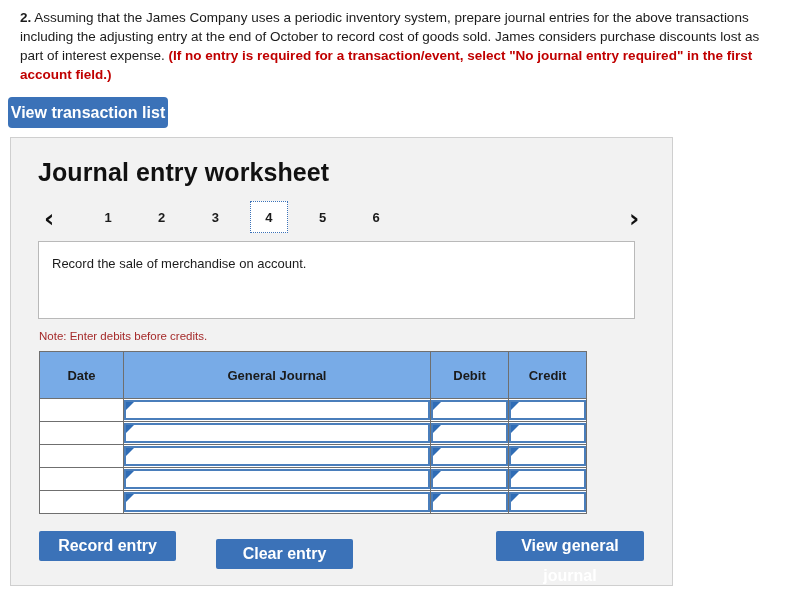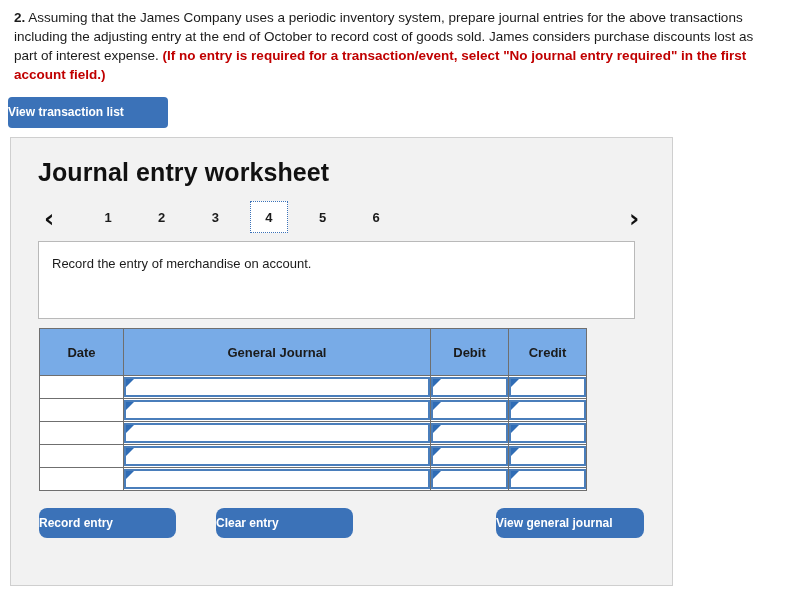--- a/index.html
+++ b/index.html
@@ -11,42 +11,43 @@
     height: 616px;
     background: #ffffff;
     font-family: "Liberation Sans", sans-serif;
     font-size: 13px;
     color: #222222;
     overflow: hidden;
   }
 
   
   .question {
-    padding: 8px 12px 0 14px;
+    padding: 8px 12px 0 20px;
     font-size: 13.5px;
     line-height: 19px;
     color: #1b1b1b;
     width: 774px;
     box-sizing: border-box;
   }
   .q-num {
     font-weight: bold;
   }
   .q-red {
     color: #c00000;
     font-weight: bold;
   }
 
   
   .btn {
     display: inline-block;
     background: #3b72b8;
     color: #ffffff;
     font-weight: bold;
-    font-size: 12px;
+    font-size: 16px;
+    text-align: center;
     border: none;
     cursor: pointer;
     font-family: "Liberation Sans", sans-serif;
   }
   .btn-toplist {
     margin: 13px 0 0 8px;
     width: 160px;
     height: 31px;
     line-height: 31px;
     border-radius: 4px;
@@ -195,24 +196,24 @@
   
   .btn-row {
     position: relative;
     margin-top: 17px;
     height: 32px;
   }
   .btn-bottom {
     position: absolute;
     height: 30px;
     line-height: 30px;
-    border-radius: 8px;
+    border-radius: 2px;
   }
   .btn-record  { left: 28px;  width: 137px; }
-  .btn-clear   { left: 205px; width: 137px; }
+  .btn-clear   { left: 205px; width: 137px; margin-top: 8px; }
   .btn-viewgj  { left: 485px; width: 148px; }
 </style>
 </head>
 <body>
 
 <div class="question">
   <span class="q-num">2.</span>
   <span>Assuming that the James Company uses a periodic inventory system, prepare journal entries for the above transactions including the adjusting entry at the end of October to record cost of goods sold. James considers purchase discounts lost as part of interest expense.</span>
   <span class="q-red">(If no entry is required for a transaction/event, select "No journal entry required" in the first account field.)</span>
 </div>
@@ -233,22 +234,23 @@
       <span class="tab">2</span>
       <span class="tab">3</span>
       <span class="tab active">4</span>
       <span class="tab">5</span>
       <span class="tab">6</span>
     </div>
 
     <span class="chev chev-right">›</span>
   </div>
 
-  <div class="desc-box">Record the entry of merchandise on account.</div>
-
+  <div class="desc-box">Record the sale of merchandise on account.</div>
+
+  <div class="note">Note: Enter debits before credits.</div>
 
   <table class="jtable">
     <colgroup>
       <col class="col-date">
       <col class="col-journal">
       <col class="col-debit">
       <col class="col-credit">
     </colgroup>
     <thead>
       <tr>

